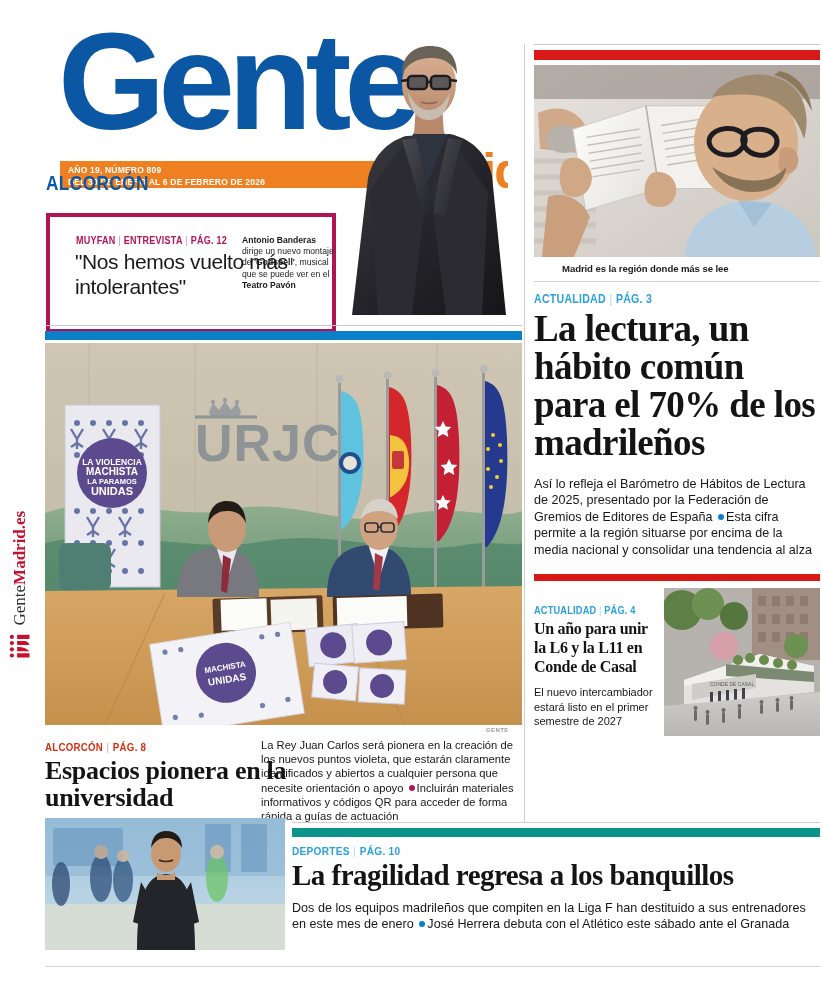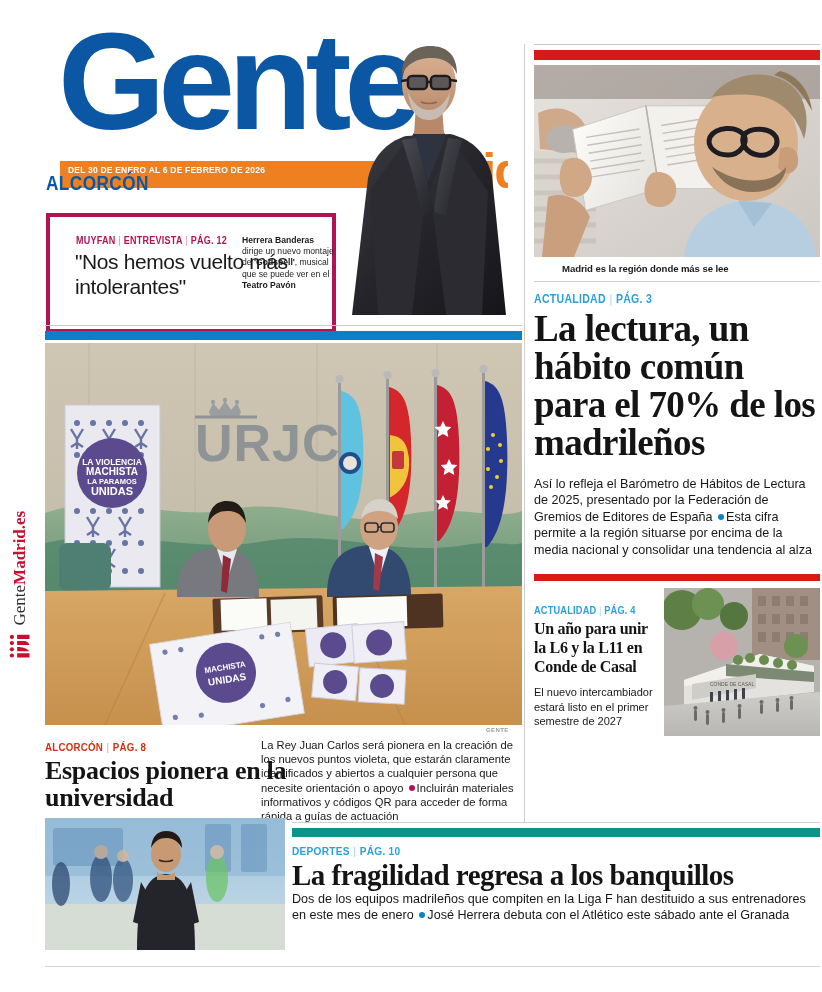--- a/index.html
+++ b/index.html
@@ -159,21 +159,21 @@
   .dep{position:absolute;left:292px;top:822px;width:528px;}
   .dep-rule{width:528px;height:1px;background:#cfcfcf;}
   .dep-bar{width:528px;height:9px;background:#0b9489;margin-top:5px;}
   .dep-kicker{margin-top:8px;color:#2aa0dd;font-size:11.5px;font-weight:700;letter-spacing:.3px;
     transform:scaleX(.88);transform-origin:left center;white-space:nowrap;}
   .dep-kicker .sep{color:#a7d8f0;font-weight:400;padding:0 4px;}
   .dep-head{
     margin-top:3px;font-family:"Liberation Serif", serif;font-weight:700;font-size:29px;
     line-height:31px;color:#141414;letter-spacing:-.5px;
   }
-  .dep-body{width:520px;font-size:12.6px;line-height:16.4px;color:#171717;}
+  .dep-body{margin-top:9px;width:520px;font-size:12.6px;line-height:16.4px;color:#171717;}
   .bottom-rule{position:absolute;left:45px;top:966px;width:775px;height:1px;background:#d5d5d5;}
 </style>
 </head>
 <body>
 
 <div class="page">
 
   <div class="rail">
     <div class="rail-inner">
       <span class="rail-mark">
@@ -192,34 +192,35 @@
       </span>
       <span class="rail-text"><span class="gen">Gente</span><b>Madrid.es</b></span>
     </div>
   </div>
 
   <div class="masthead">
     <div class="gente-word">Gente</div>
     <div class="madrid-word">madrid</div>
     <div class="orange-bar"></div>
     <div class="orange-text">
+      <div>AÑO 19, NÚMERO 809</div>
       <div>DEL 30 DE ENERO AL 6 DE FEBRERO DE 2026</div>
     </div>
   </div>
 
   <div class="section-alcorcon">ALCORCÓN</div>
 
   <div class="interview">
     <div class="interview-inner">
       <div class="iv-kicker">
         <span>MUYFAN</span><span class="sep">|</span><span>ENTREVISTA</span><span class="sep">|</span><span>PÁG. 12</span>
       </div>
       <div class="iv-head">"Nos hemos vuelto más intolerantes"</div>
       <div class="iv-deck">
-        <span>Herrera Banderas</span><span class="lite"> dirige un nuevo montaje de </span><span>'Godspell'</span><span class="lite">, musical que se puede ver en el </span><span>Teatro Pavón</span>
+        <span>Antonio Banderas</span><span class="lite"> dirige un nuevo montaje de </span><span>'Godspell'</span><span class="lite">, musical que se puede ver en el </span><span>Teatro Pavón</span>
       </div>
     </div>
   </div>
 
   <div class="cutout">
     <svg viewBox="0 0 190 275" width="190" height="275" aria-hidden="true">
       <defs>
         <linearGradient id="coatG" x1="0" y1="0" x2="1" y2="1">
           <stop offset="0" stop-color="#3a3a41"></stop>
             <stop offset="0.5" stop-color="#24242a"></stop>

